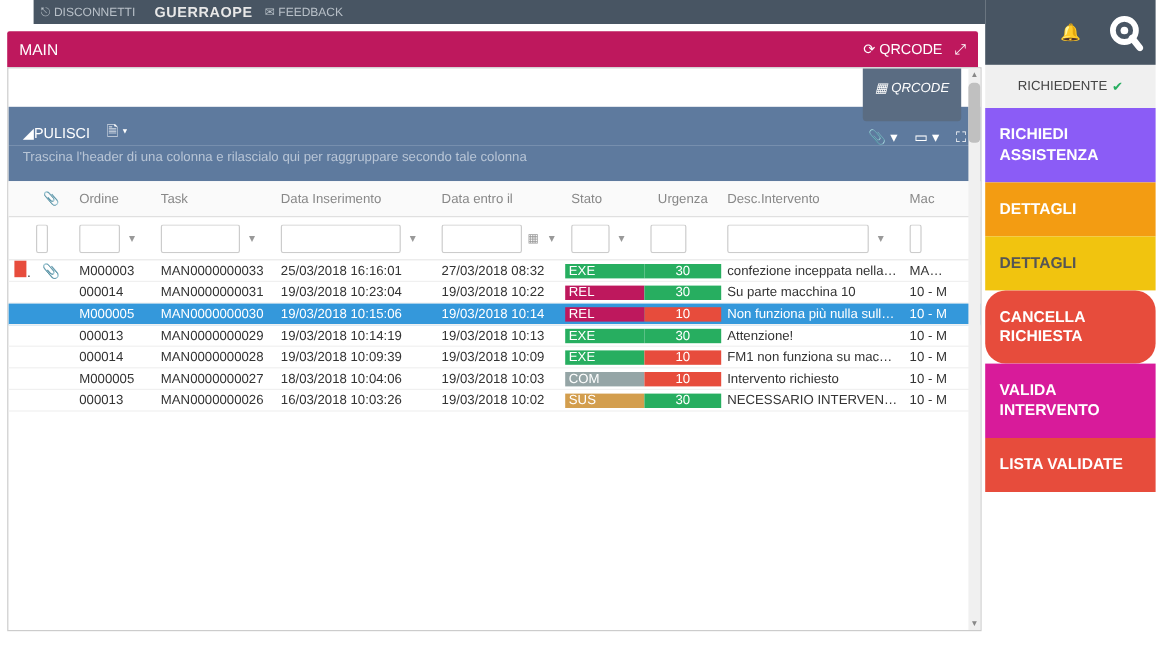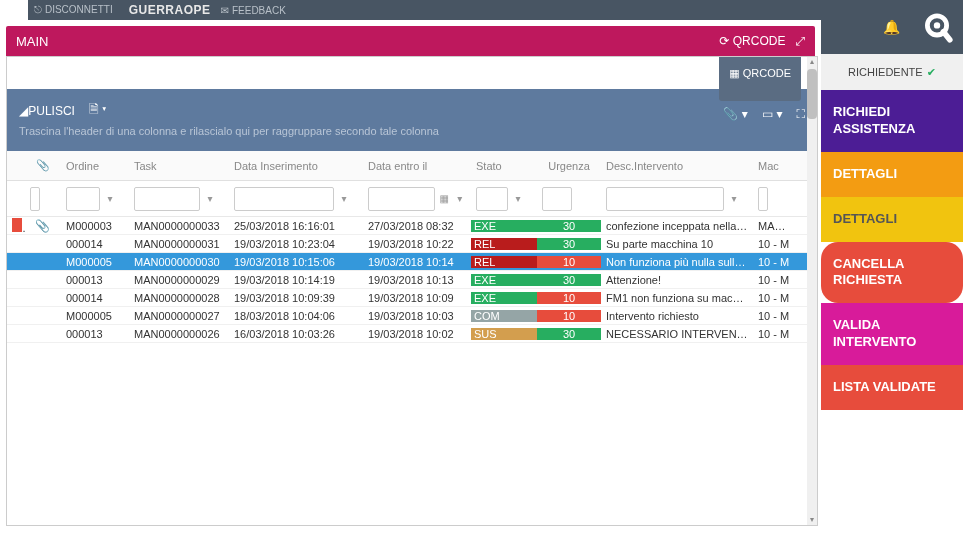--- a/index.html
+++ b/index.html
@@ -20,38 +20,38 @@
 
 
 .right-panel { position: absolute; right: 0; top: 0; width: 142px; height: 541px; background: #fff; }
 .right-panel .logo-area { height: 54px; background: #485563; display: flex; align-items: center; justify-content: flex-end; padding-right: 10px; position: relative;}
 .right-panel .logo-area .bell { color: #fff; font-size: 14px; margin-right: 20px; }
 .right-panel .logo-area .logo { width: 32px; height: 32px; }
 .right-panel .richiedente { height: 36px; display: flex; align-items: center; justify-content: center; font-size: 11px; color: #444; background: #f0f0f0;}
 .right-panel .richiedente .chk { color: #27ae60; margin-left: 4px;}
 
 .right-panel .action { color: #fff; font-weight: 700; font-size: 13px; padding: 14px 12px; line-height: 1.3; cursor: pointer; }
-.right-panel .richiedi { background: #4c1d95; }
+.right-panel .richiedi { background: #8b5cf6; }
 .right-panel .sollecita { background: #f39c12; }
 .right-panel .dettagli { background: #f1c40f; color: #555;}
 .right-panel .cancella { background: #e74c3c; border-radius: 17px; }
 .right-panel .valida { background: #d81b9a; }
 .right-panel .lista { background: #e74c3c; }
 
 
 .content { position: absolute; left: 6px; top: 56px; width: 812px; height: 470px; border: 1px solid #ccc; background: #fff; overflow: hidden;}
 .inner-scroll { position: absolute; right: 0; top: 0; bottom: 0; width: 10px; background: #f0f0f0; }
 .inner-scroll .thumb { position: absolute; top: 0; width: 100%; height: 40px; background: #c0c0c0; border-radius: 4px;}
 .inner-scroll .arrow-up, .inner-scroll .arrow-down { position: absolute; width: 100%; height: 10px; font-size: 8px; color: #888; text-align: center;}
 .inner-scroll .arrow-up { top: 0;}
 .inner-scroll .arrow-down { bottom: 0;}
 
 
 .qr-bar { height: 32px; display: flex; justify-content: flex-end; align-items: center; padding-right: 16px;}
-.qr-btn { background: #5a6c82; color: #fff; padding: 21px 10px; border-radius: 3px; font-size: 11px; cursor: pointer;}
+.qr-btn { background: #5a6c82; color: #fff; padding: 21px 10px; border-radius: 3px; font-size: 11px; cursor: pointer; font-style: italic;}
 
 
 .toolbar { height: 32px; background: #5e7a9e; color: #fff; display: flex; align-items: flex-end; justify-content: space-between; padding: 0 12px; font-size: 12px;}
 .toolbar .left { display: flex; gap: 14px; align-items: center;}
 .toolbar .right { display: flex; gap: 14px; align-items: center;}
 .toolbar .tbtn { cursor: pointer; }
 
 
 .group-hint { background: #5e7a9e; color: #b8c5d6; padding: 4px 12px 14px; font-size: 11px;}
 
@@ -73,21 +73,21 @@
 .c-stato { width: 66px; flex-shrink: 0;}
 .c-urgenza { width: 64px; flex-shrink: 0; text-align: center;}
 .c-desc { width: 152px; flex-shrink: 0;}
 .c-macc { width: 44px; flex-shrink: 0;}
 
 .grid-row { display: flex; height: 18px; align-items: center; font-size: 11px; border-bottom: 1px solid #f0f0f0;}
 .grid-row .c-stato { color: #fff; padding: 0 3px; }
 .grid-row .c-urgenza { color: #fff; }
 
 .stato-EXE { background: #27ae60; }
-.stato-REL { background: #b91c1c; }
+.stato-REL { background: #be185d; }
 .stato-COM { background: #95a5a6; }
 .stato-SUS { background: #d39e4e; }
 .urg-30 { background: #27ae60; }
 .urg-10 { background: #e74c3c; }
 
 .row-selected { background: #3498db; color: #fff; }
 .row-selected .cell { color: #fff; }
 .flag-red { background: #e74c3c; width: 10px; height: 14px; display: inline-block;}
 
 .attach-ico { color: #555; font-size: 12px;}

